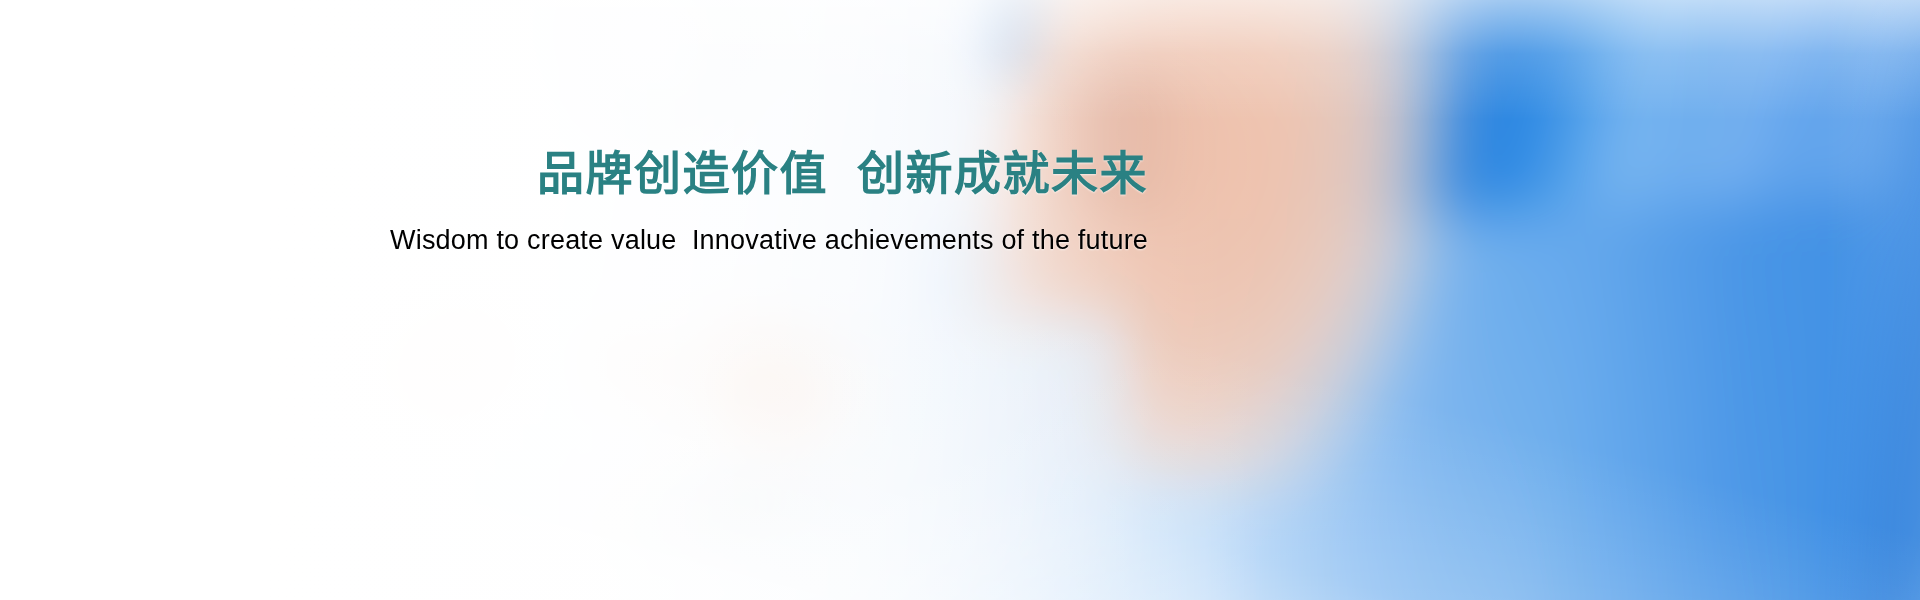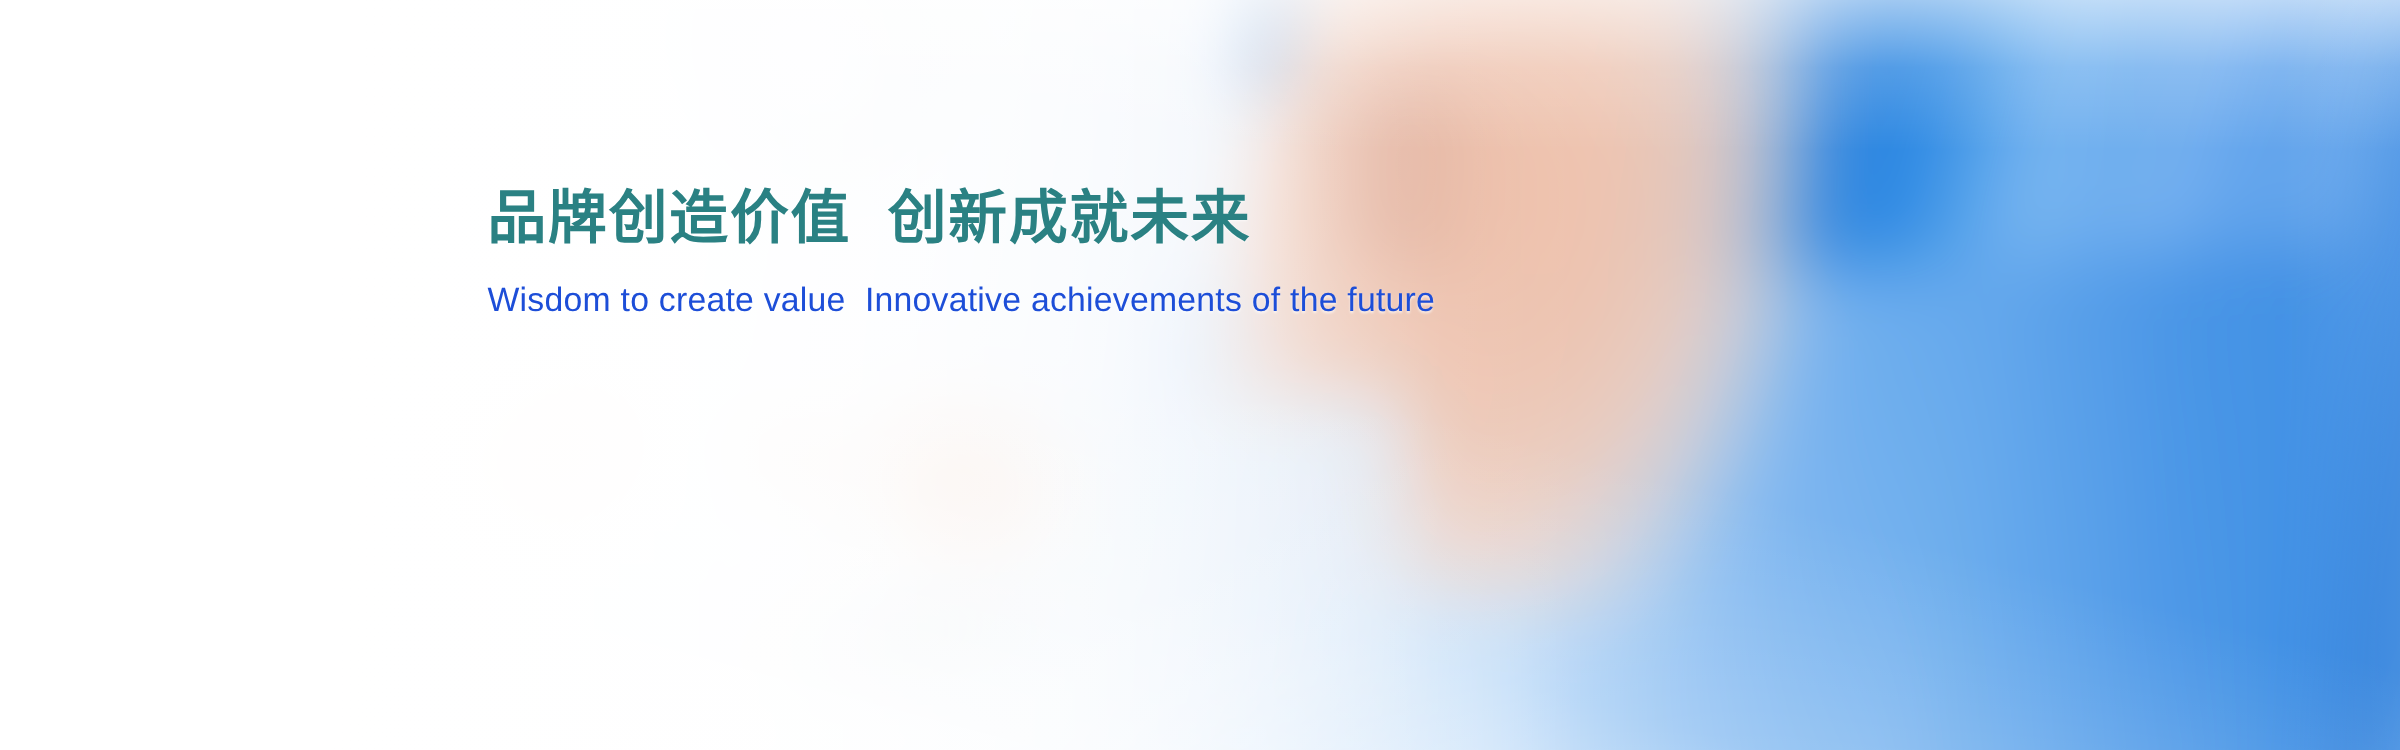--- a/index.html
+++ b/index.html
@@ -9,20 +9,21 @@
     background: #ffffff;
   }
 
   .banner {
     position: relative;
     width: 1920px;
     height: 600px;
     overflow: hidden;
     background: #ffffff;
     font-family: "Liberation Sans", "DejaVu Sans", sans-serif;
+    text-align: right;
   }
 
   
   .photo-layer {
     position: absolute;
     inset: 0;
     filter: blur(26px) saturate(1.05);
     transform: scale(1.08);
   }
 
@@ -340,21 +341,21 @@
     text-shadow: 0 1px 2px rgba(255,255,255,0.65);
   }
 
   .subline {
     margin: 0;
     padding-top: 23px;
     font-size: 27px;
     line-height: 1.25;
     font-weight: 400;
     letter-spacing: 0.2px;
-    color: #1d4ed8;
+    color: #000000;
     white-space: pre;
     text-shadow: 0 1px 2px rgba(255,255,255,0.7);
   }
 </style>
 </head>
 <body>
 
 <div class="banner">
 
   <div class="photo-layer">

